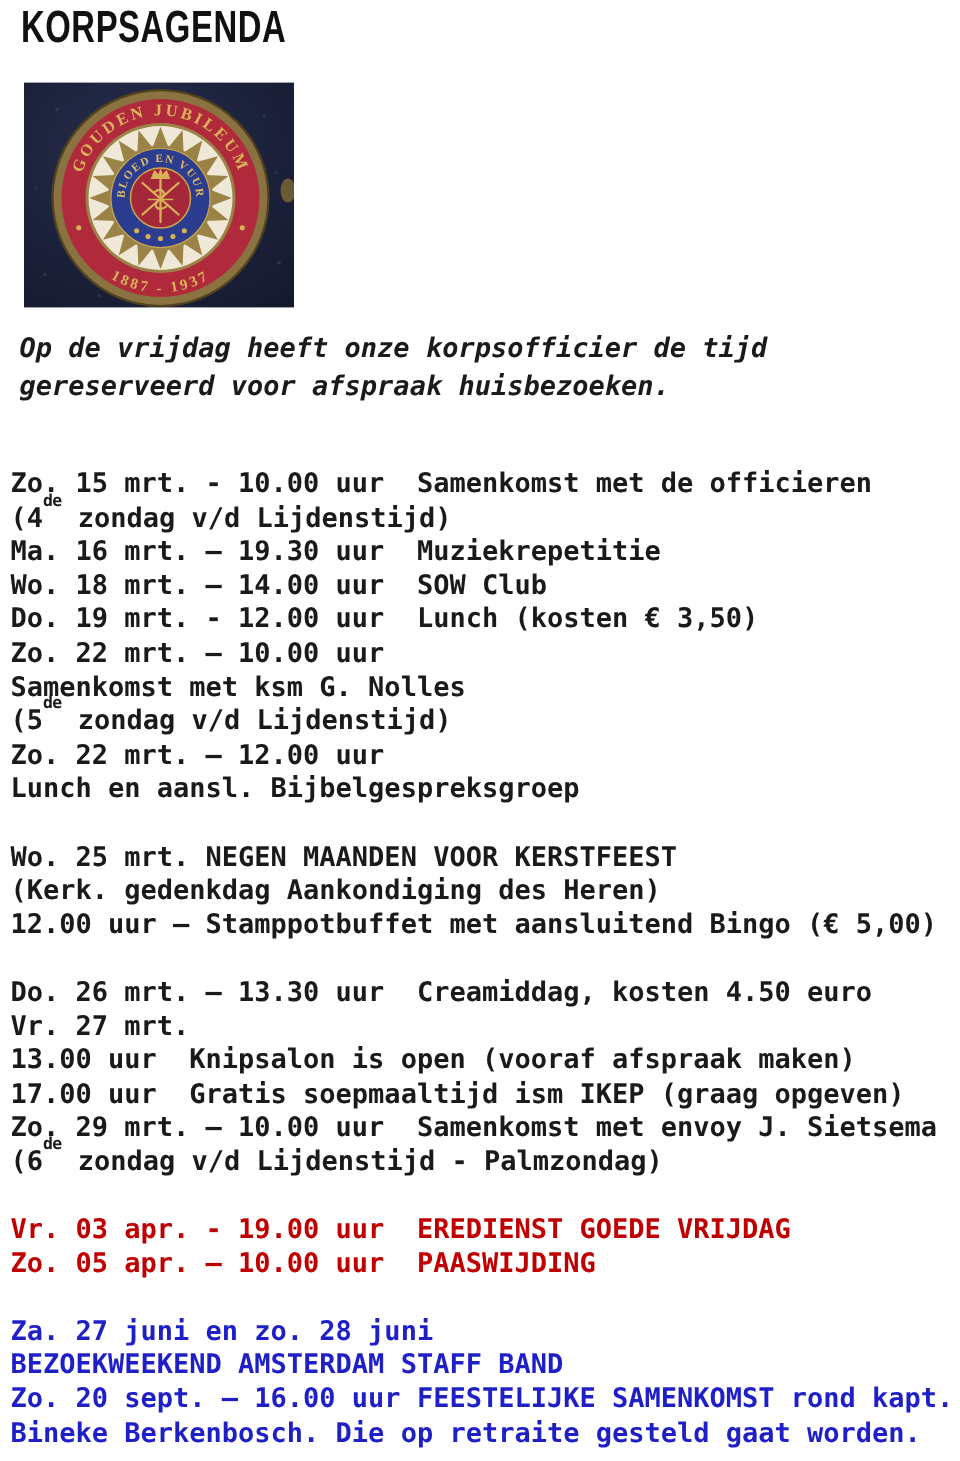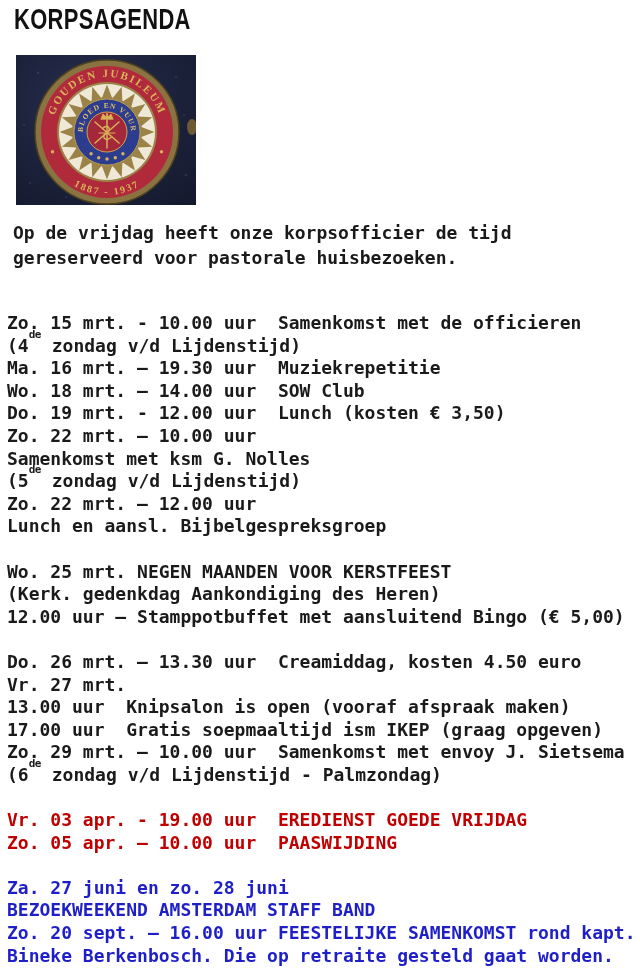--- a/index.html
+++ b/index.html
@@ -31,20 +31,21 @@
     position: absolute;
     left: 16px; top: 55px;
     width: 180px; height: 150px;
   }
   .intro {
     position: absolute;
     left: 13px; top: 220px;
     margin: 0;
     font-size: 18px;
     font-weight: 700;
+    font-style: italic;
     line-height: 25px;
     color: #1a1a1a;
     white-space: pre;
   }
   .agenda {
     position: absolute;
     left: 7px; top: 312px;
     font-size: 18px;
     font-weight: 700;
     line-height: 22.6px;
@@ -134,17 +135,17 @@
       </text>
       <text font-size="10" letter-spacing="2" fill="#d9b459">
         <textPath href="#arcBottom" startOffset="50%" text-anchor="middle">1887 - 1937</textPath>
       </text>
       <text font-size="7.5" letter-spacing="1" fill="#e0bd62">
         <textPath href="#arcInner" startOffset="50%" text-anchor="middle">BLOED EN VUUR</textPath>
       </text>
     </svg>
   </div>
 
-  <p class="intro"><span>Op de vrijdag heeft onze korpsofficier de tijd</span><br><span>gereserveerd voor pastorale huisbezoeken.</span></p>
+  <p class="intro"><span>Op de vrijdag heeft onze korpsofficier de tijd</span><br><span>gereserveerd voor afspraak huisbezoeken.</span></p>
 
   <div class="agenda" id="agenda"><div class="line" style="color: rgb(26, 26, 26);">Zo. 15 mrt. - 10.00 uur  Samenkomst met de officieren</div><div class="line" style="color: rgb(26, 26, 26);">(4<sup>de</sup> zondag v/d Lijdenstijd)</div><div class="line" style="color: rgb(26, 26, 26);">Ma. 16 mrt. – 19.30 uur  Muziekrepetitie</div><div class="line" style="color: rgb(26, 26, 26);">Wo. 18 mrt. – 14.00 uur  SOW Club</div><div class="line" style="color: rgb(26, 26, 26);">Do. 19 mrt. - 12.00 uur  Lunch (kosten € 3,50)</div><div class="line" style="color: rgb(26, 26, 26);">Zo. 22 mrt. – 10.00 uur</div><div class="line" style="color: rgb(26, 26, 26);">Samenkomst met ksm G. Nolles</div><div class="line" style="color: rgb(26, 26, 26);">(5<sup>de</sup> zondag v/d Lijdenstijd)</div><div class="line" style="color: rgb(26, 26, 26);">Zo. 22 mrt. – 12.00 uur</div><div class="line" style="color: rgb(26, 26, 26);">Lunch en aansl. Bijbelgespreksgroep</div><div class="line" style="color: rgb(26, 26, 26);">&nbsp;</div><div class="line" style="color: rgb(26, 26, 26);">Wo. 25 mrt. NEGEN MAANDEN VOOR KERSTFEEST</div><div class="line" style="color: rgb(26, 26, 26);">(Kerk. gedenkdag Aankondiging des Heren)</div><div class="line" style="color: rgb(26, 26, 26);">12.00 uur – Stamppotbuffet met aansluitend Bingo (€ 5,00)</div><div class="line" style="color: rgb(26, 26, 26);">&nbsp;</div><div class="line" style="color: rgb(26, 26, 26);">Do. 26 mrt. – 13.30 uur  Creamiddag, kosten 4.50 euro</div><div class="line" style="color: rgb(26, 26, 26);">Vr. 27 mrt.</div><div class="line" style="color: rgb(26, 26, 26);">13.00 uur  Knipsalon is open (vooraf afspraak maken)</div><div class="line" style="color: rgb(26, 26, 26);">17.00 uur  Gratis soepmaaltijd ism IKEP (graag opgeven)</div><div class="line" style="color: rgb(26, 26, 26);">Zo. 29 mrt. – 10.00 uur  Samenkomst met envoy J. Sietsema</div><div class="line" style="color: rgb(26, 26, 26);">(6<sup>de</sup> zondag v/d Lijdenstijd - Palmzondag)</div><div class="line" style="color: rgb(26, 26, 26);">&nbsp;</div><div class="line" style="color: rgb(192, 0, 0);">Vr. 03 apr. - 19.00 uur  EREDIENST GOEDE VRIJDAG</div><div class="line" style="color: rgb(192, 0, 0);">Zo. 05 apr. – 10.00 uur  PAASWIJDING</div><div class="line" style="color: rgb(26, 26, 26);">&nbsp;</div><div class="line" style="color: rgb(31, 31, 200);">Za. 27 juni en zo. 28 juni</div><div class="line" style="color: rgb(31, 31, 200);">BEZOEKWEEKEND AMSTERDAM STAFF BAND</div><div class="line" style="color: rgb(31, 31, 200);">Zo. 20 sept. – 16.00 uur FEESTELIJKE SAMENKOMST rond kapt.</div><div class="line" style="color: rgb(31, 31, 200);">Bineke Berkenbosch. Die op retraite gesteld gaat worden.</div></div>
 
 </div>
 
 </body></html>

